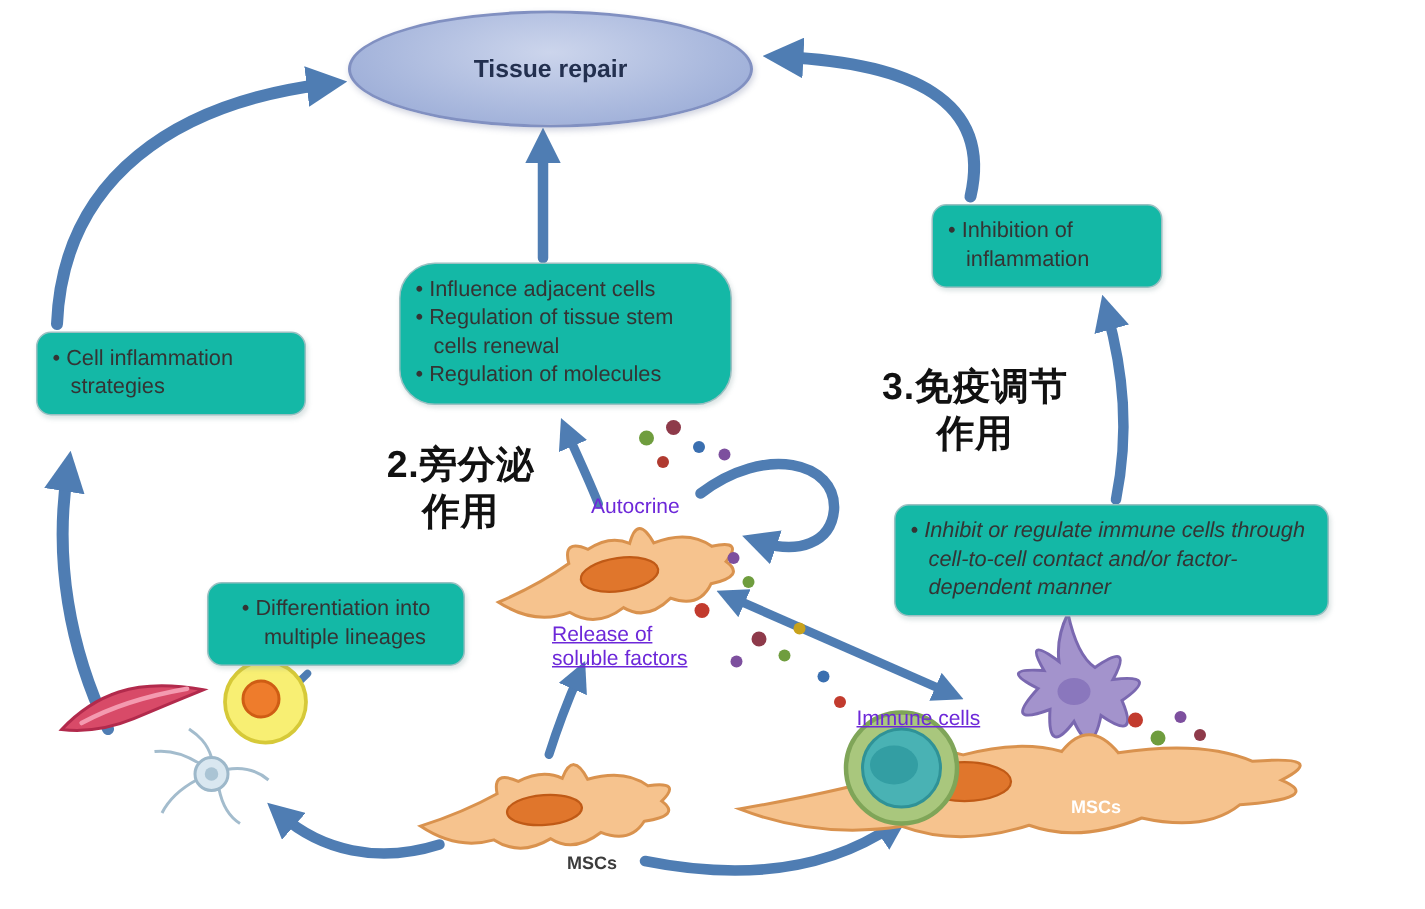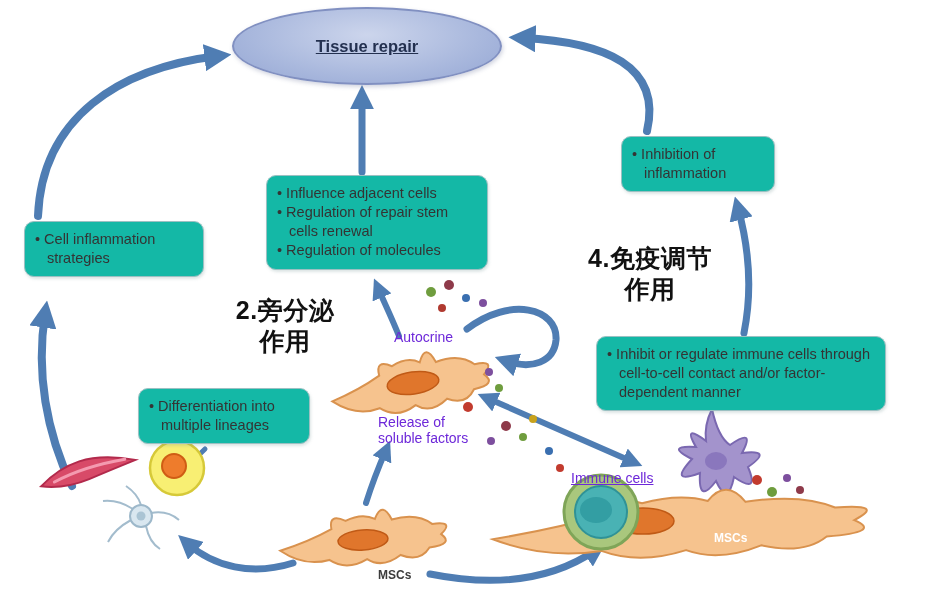--- a/index.html
+++ b/index.html
@@ -128,66 +128,66 @@
       <circle cx="491" cy="441" r="4" fill="#7d4f9e"></circle>
       <circle cx="533" cy="419" r="4" fill="#c8a21c"></circle>
       <circle cx="560" cy="468" r="4" fill="#c23b2e"></circle>
       <circle cx="757" cy="480" r="5" fill="#c23b2e"></circle>
       <circle cx="772" cy="492" r="5" fill="#6f9d3e"></circle>
       <circle cx="787" cy="478" r="4" fill="#7d4f9e"></circle>
       <circle cx="800" cy="490" r="4" fill="#8e3a4a"></circle>
     </g>
   </svg>
 
-  <div class="overlay ellipse" style="left:232px;top:7px;width:266px;height:74px;text-decoration:underline;">
+  <div class="overlay ellipse" style="left:232px;top:7px;width:266px;height:74px;">
     <span>Tissue repair</span>
   </div>
 
   <div class="overlay note-box" style="left:24px;top:221px;width:158px;">
     <ul>
       <li>Cell inflammation strategies</li>
     </ul>
   </div>
 
-  <div class="overlay note-box" style="left:266px;top:175px;width:200px;">
+  <div class="overlay note-box" style="left:266px;top:175px;width:200px;border-radius:24px;">
     <ul>
       <li>Influence adjacent cells</li>
-      <li>Regulation of repair stem cells renewal</li>
+      <li>Regulation of tissue stem cells renewal</li>
       <li>Regulation of molecules</li>
     </ul>
   </div>
 
   <div class="overlay note-box" style="left:621px;top:136px;width:132px;">
     <ul>
       <li>Inhibition of inflammation</li>
     </ul>
   </div>
 
-  <div class="overlay note-box" style="left:596px;top:336px;width:268px;">
+  <div class="overlay note-box" style="left:596px;top:336px;width:268px;font-style:italic;">
     <ul>
       <li>Inhibit or regulate immune cells through cell-to-cell contact and/or factor-dependent manner</li>
     </ul>
   </div>
 
-  <div class="overlay note-box" style="left:138px;top:388px;width:150px;">
+  <div class="overlay note-box" style="left:138px;top:388px;width:150px;text-align:center;">
     <ul>
       <li>Differentiation into multiple lineages</li>
     </ul>
   </div>
 
 
-  <div class="overlay pathway" style="left:210px;top:295px;width:150px;">2.旁分泌
+  <div class="overlay pathway" style="left:232px;top:295px;width:150px;">2.旁分泌
 作用</div>
 
-  <div class="overlay pathway" style="left:560px;top:243px;width:180px;">4.免疫调节
+  <div class="overlay pathway" style="left:560px;top:243px;width:180px;">3.免疫调节
 作用</div>
 
   <div class="overlay small-label" style="left:394px;top:329px;">Autocrine</div>
 
-  <div class="overlay small-label" style="left:378px;top:414px;">Release of
+  <div class="overlay small-label" style="left:368px;top:414px;text-decoration:underline;">Release of
 soluble factors</div>
 
   <div class="overlay small-label" style="left:571px;top:470px;text-decoration:underline;">Immune cells</div>
 
   <div class="overlay mscs-label" style="left:714px;top:531px;color:#ffffff;">MSCs</div>
 
   <div class="overlay mscs-label" style="left:378px;top:568px;color:#3c3c3c;">MSCs</div>
 
 </div>
 

